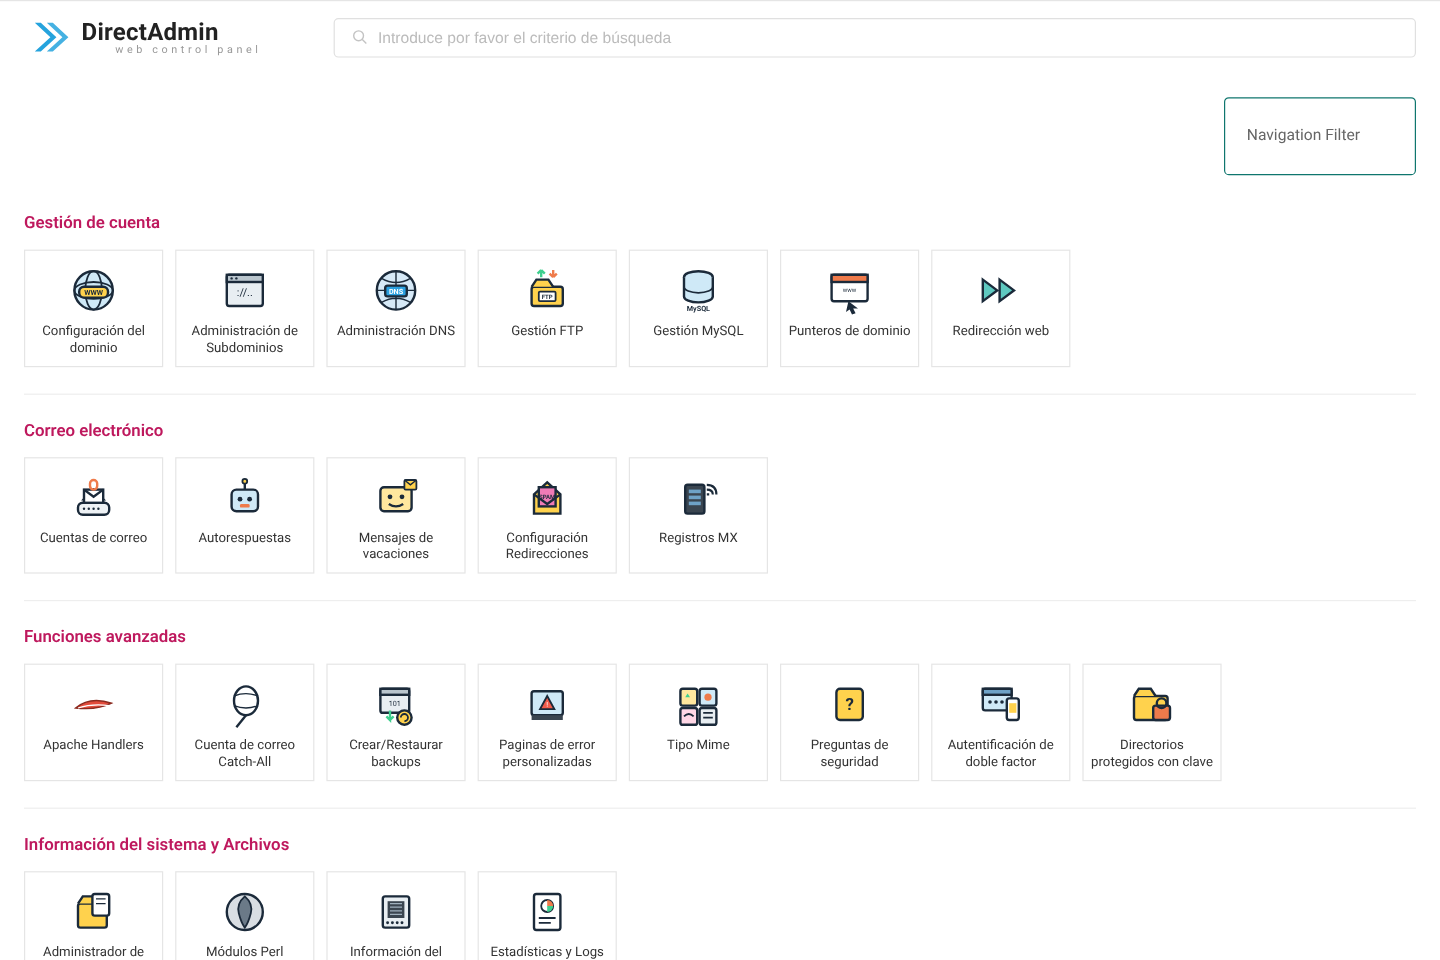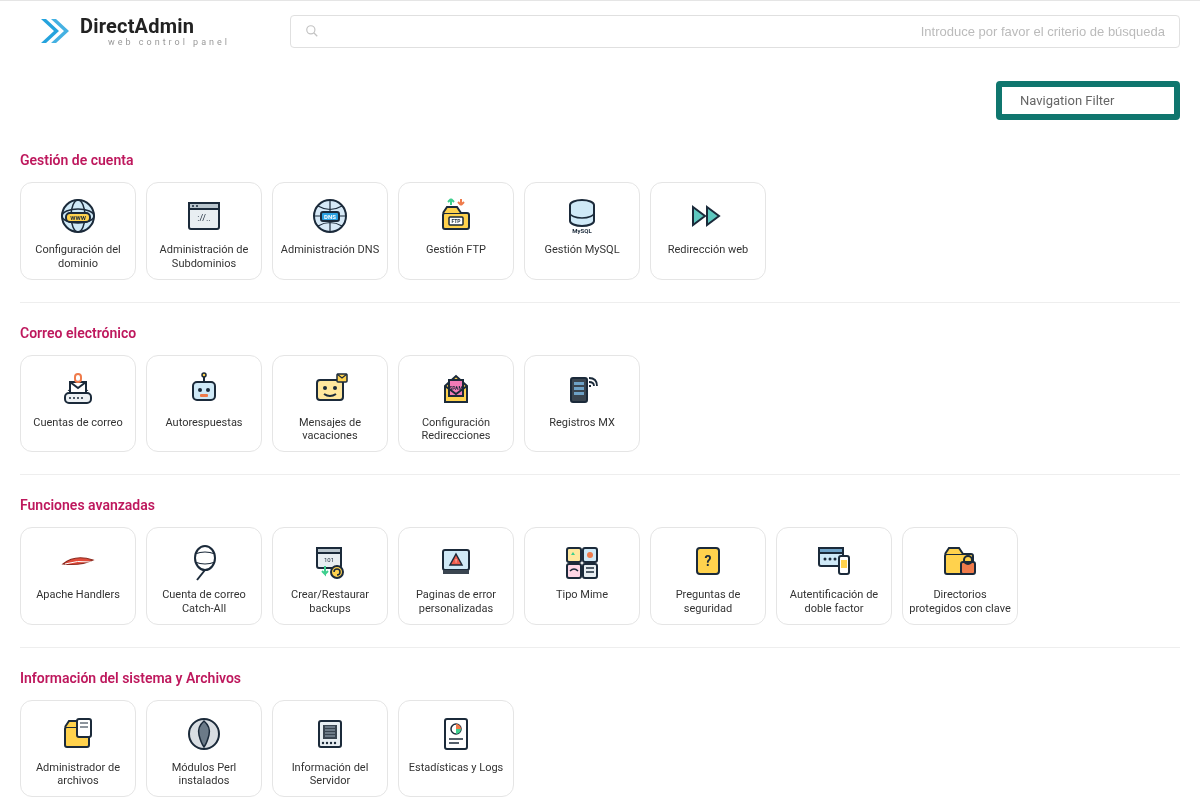--- a/index.html
+++ b/index.html
@@ -1,33 +1,33 @@
 <!DOCTYPE html>
 <html><head>
 <meta charset="utf-8">
 <style>
   *{box-sizing:border-box;margin:0;padding:0;}
   body{font-family:-apple-system,BlinkMacSystemFont,"Segoe UI",Roboto,Arial,sans-serif;background:#fff;color:#333;font-size:13px;}
   .top-rule{height:1px;background:#e5e5e5;}
-  header{display:flex;align-items:center;padding:12px 20px 12px 36px;gap:60px;}
+  header{display:flex;align-items:center;padding:12px 20px 12px 24px;gap:60px;}
   .logo{display:flex;align-items:center;gap:8px;}
   .logo-text{display:flex;flex-direction:column;line-height:1;}
   .logo-title{font-size:20px;font-weight:700;color:#222;letter-spacing:.2px;}
   .logo-sub{font-size:9px;letter-spacing:3px;color:#999;text-transform:lowercase;margin-top:2px;margin-left:28px;}
   .search-wrap{flex:1;border:1px solid #e0e0e0;border-radius:4px;display:flex;align-items:center;padding:8px 14px;color:#aaa;}
-  .search-wrap input{border:none;outline:none;flex:1;font-size:13px;color:#555;background:transparent;text-align:right;}
+  .search-wrap input{border:none;outline:none;flex:1;font-size:13px;color:#555;background:transparent;}
   .search-wrap input::placeholder{color:#bbb;}
   .search-icon{margin-right:8px;opacity:.5;}
   .filterbar{display:flex;justify-content:flex-end;padding:20px 20px 0 20px;}
-  .nav-filter{border:6px solid #0f766e;border-radius:4px;padding:6px 18px;font-size:13px;color:#666;width:184px;}
+  .nav-filter{border:1px solid #0f766e;border-radius:4px;padding:24px 18px;font-size:13px;color:#666;width:160px;}
   main{padding:10px 20px 30px 20px;}
   .section{margin-top:22px;}
   .section h2{font-size:14px;font-weight:600;color:#be185d;margin-bottom:14px;}
   .grid{display:flex;flex-wrap:wrap;gap:10px;}
-  .tile{width:116px;min-height:96px;border:1px solid #e5e5e5;border-radius:12px;display:flex;flex-direction:column;align-items:center;justify-content:flex-start;padding:12px 6px 8px 6px;text-align:center;cursor:pointer;background:#fff;}
+  .tile{width:116px;min-height:96px;border:1px solid #e5e5e5;border-radius:0;display:flex;flex-direction:column;align-items:center;justify-content:flex-start;padding:12px 6px 8px 6px;text-align:center;cursor:pointer;background:#fff;}
   .tile .ico{width:42px;height:42px;display:flex;align-items:center;justify-content:center;margin-bottom:6px;}
   .tile .lbl{font-size:11px;line-height:1.25;color:#333;}
   hr.section-rule{border:none;border-top:1px solid #eee;margin-top:22px;}
   svg{display:block;}
 </style>
 </head>
 <body>
 
 <div class="top-rule"></div>
 
@@ -95,20 +95,28 @@
           <div class="ico">
             <svg width="42" height="42" viewBox="0 0 42 42">
               <use href="#i-mysql"></use>
             </svg>
           </div>
           <div class="lbl">Gestión MySQL</div>
         </div>
         <div class="tile">
           <div class="ico">
             <svg width="42" height="42" viewBox="0 0 42 42">
+              <use href="#i-pointer"></use>
+            </svg>
+          </div>
+          <div class="lbl">Punteros de dominio</div>
+        </div>
+        <div class="tile">
+          <div class="ico">
+            <svg width="42" height="42" viewBox="0 0 42 42">
               <use href="#i-redirect"></use>
             </svg>
           </div>
           <div class="lbl">Redirección web</div>
         </div>
       </div>
     </section>
     <hr class="section-rule">
     <section class="section">
       <h2>Correo electrónico</h2>

